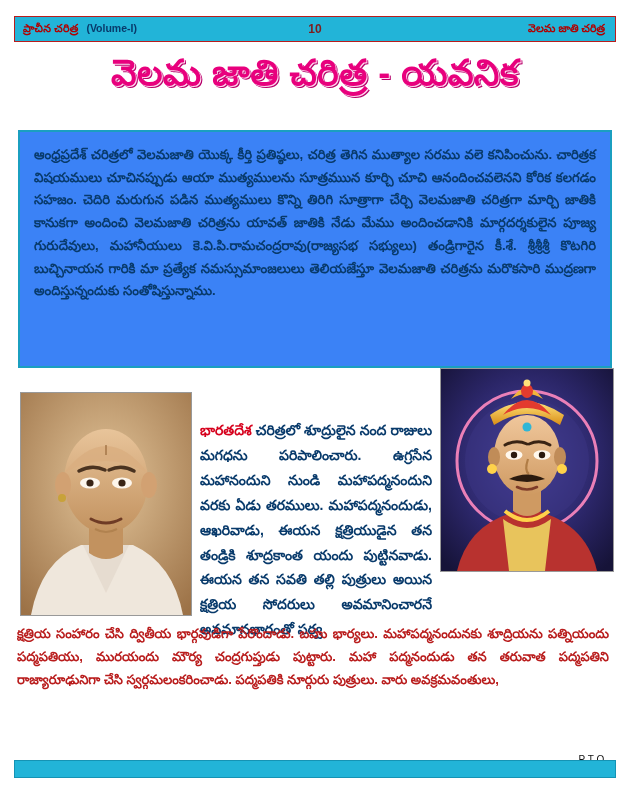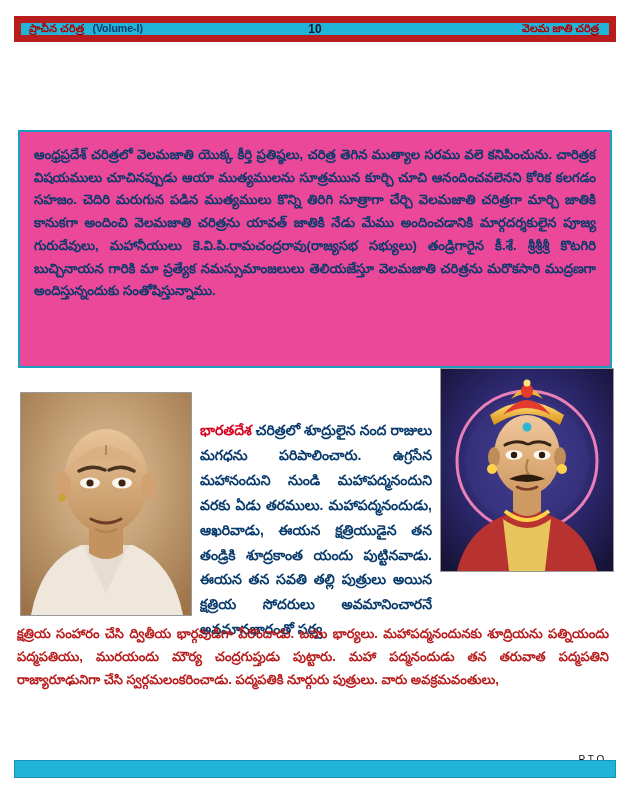--- a/index.html
+++ b/index.html
@@ -24,21 +24,21 @@
   }
 
   
   .header-bar {
     position: absolute;
     left: 14px;
     top: 16px;
     width: 602px;
     height: 26px;
     background: #22b4d8;
-    border: 7px solid #b91c1c;
+    border: 1px solid #b91c1c;
     display: flex;
     align-items: center;
     box-sizing: border-box;
   }
   .header-left {
     position: absolute;
     left: 8px;
     display: flex;
     align-items: baseline;
     gap: 8px;
@@ -52,21 +52,21 @@
   .hdr-vol {
     color: #083a6b;
     font-size: 10.5px;
     font-weight: bold;
     text-align: right;
   }
   .hdr-page {
     position: absolute;
     left: 0; right: 0;
     text-align: center;
-    color: #0f172a;
+    color: #7f1d1d;
     font-size: 12px;
     font-weight: bold;
   }
   .hdr-right {
     position: absolute;
     right: 10px;
     color: #b00000;
     font-size: 11px;
     font-weight: bold;
     text-align: right;
@@ -89,21 +89,21 @@
     white-space: nowrap;
   }
 
   
   .intro-box {
     position: absolute;
     left: 18px;
     top: 130px;
     width: 594px;
     height: 238px;
-    background: #ec4899;
+    background: #3b82f6;
     border: 2px solid #1b9fc0;
     box-sizing: border-box;
     padding: 12px 14px 10px 14px;
   }
   .intro-text {
     color: #083a6b;
     font-size: 13.2px;
     line-height: 1.72;
     text-align: justify;
     font-weight: bold;
@@ -188,20 +188,21 @@
 
   <div class="header-bar">
     <div class="header-left">
       <span class="hdr-book">ప్రాచీన చరిత్ర</span>
       <span class="hdr-vol">(Volume-I)</span>
     </div>
     <div class="hdr-page">10</div>
     <div class="hdr-right">వెలమ జాతి చరిత్ర</div>
   </div>
 
+  <div class="title">వెలమ జాతి చరిత్ర - యవనిక</div>
 
   <div class="intro-box">
     <div class="intro-text">ఆంధ్రప్రదేశ్ చరిత్రలో వెలమజాతి యొక్క కీర్తి ప్రతిష్ఠలు, చరిత్ర తెగిన ముత్యాల సరము వలె కనిపించును. చారిత్రక విషయములు చూచినప్పుడు ఆయా ముత్యములను సూత్రముున కూర్చి చూచి ఆనందించవలెనని కోరిక కలగడం సహజం. చెదిరి మరుగున పడిన ముత్యములు కొన్ని తిరిగి సూత్రాగా చేర్చి వెలమజాతి చరిత్రగా మార్చి జాతికి కానుకగా అందించి వెలమజాతి చరిత్రను యావత్ జాతికి నేడు మేము అందించడానికి మార్గదర్శకులైన పూజ్య గురుదేవులు, మహానీయులు కె.వి.పి.రామచంద్రరావు(రాజ్యసభ సభ్యులు) తండ్రిగారైన కీ.శే. శ్రీశ్రీశ్రీ కొటగిరి బుచ్చినాయన గారికి మా ప్రత్యేక నమస్సుమాంజలులు తెలియజేస్తూ వెలమజాతి చరిత్రను మరొకసారి ముద్రణగా అందిస్తున్నందుకు సంతోషిస్తున్నాము.</div>
   </div>
 
   <div class="portrait-left">
     <svg width="170" height="222" viewBox="0 0 170 222" xmlns="http://www.w3.org/2000/svg">
       <defs>
         <radialGradient id="bgL" cx="50%" cy="40%" r="75%">
           <stop offset="0%" stop-color="#e3c59a"></stop>

